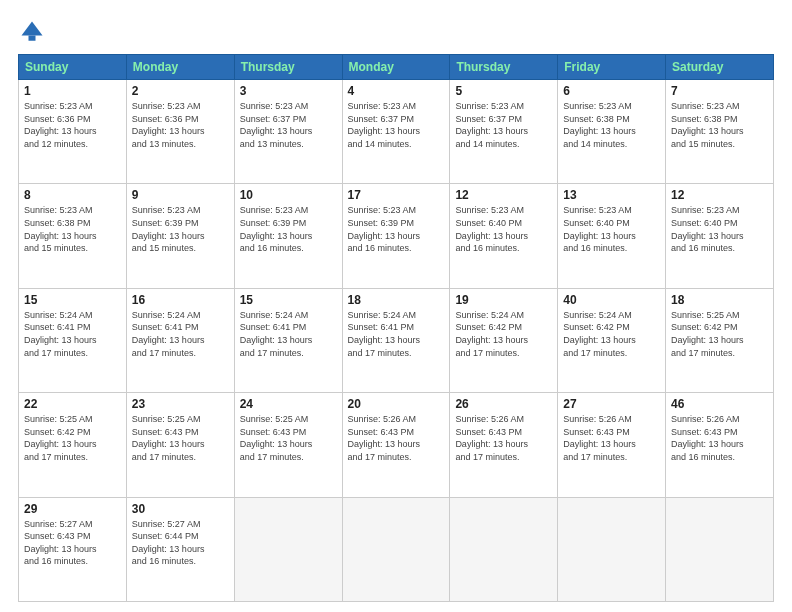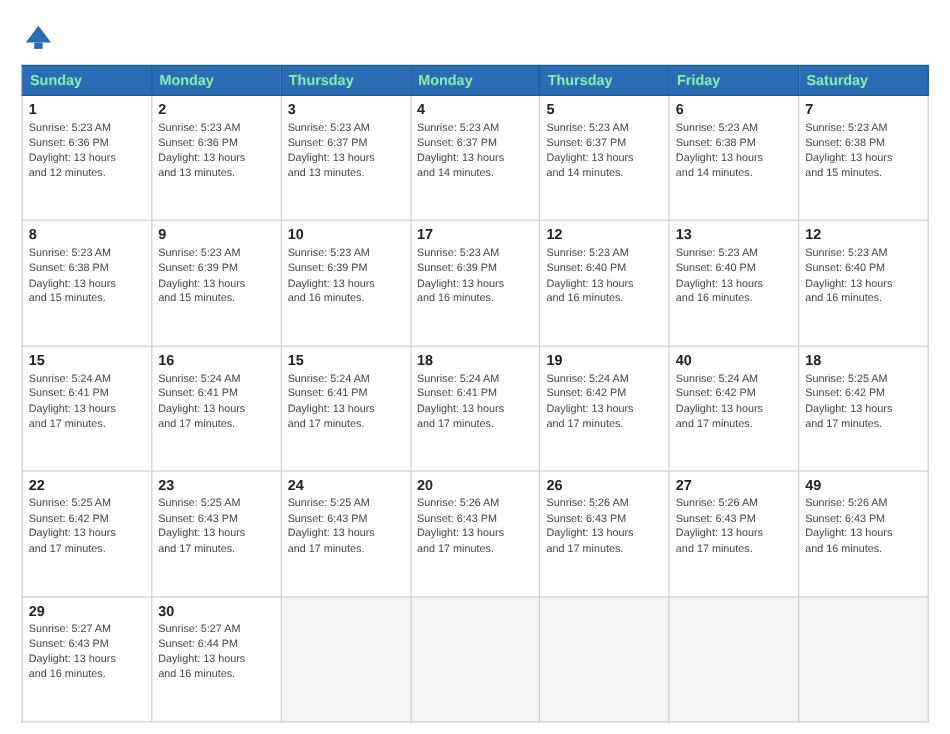--- a/index.html
+++ b/index.html
@@ -244,21 +244,21 @@
       </td>
           <td>
         <span class="day-number">26</span>
         <div class="day-detail">Sunrise: 5:26 AM<br>Sunset: 6:43 PM<br>Daylight: 13 hours<br>and 17 minutes.</div>
       </td>
           <td>
         <span class="day-number">27</span>
         <div class="day-detail">Sunrise: 5:26 AM<br>Sunset: 6:43 PM<br>Daylight: 13 hours<br>and 17 minutes.</div>
       </td>
           <td>
-        <span class="day-number">49</span>
+        <span class="day-number">46</span>
         <div class="day-detail">Sunrise: 5:26 AM<br>Sunset: 6:43 PM<br>Daylight: 13 hours<br>and 16 minutes.</div>
       </td>
         </tr>
         <tr>
           <td>
         <span class="day-number">29</span>
         <div class="day-detail">Sunrise: 5:27 AM<br>Sunset: 6:43 PM<br>Daylight: 13 hours<br>and 16 minutes.</div>
       </td>
           <td>
         <span class="day-number">30</span>

